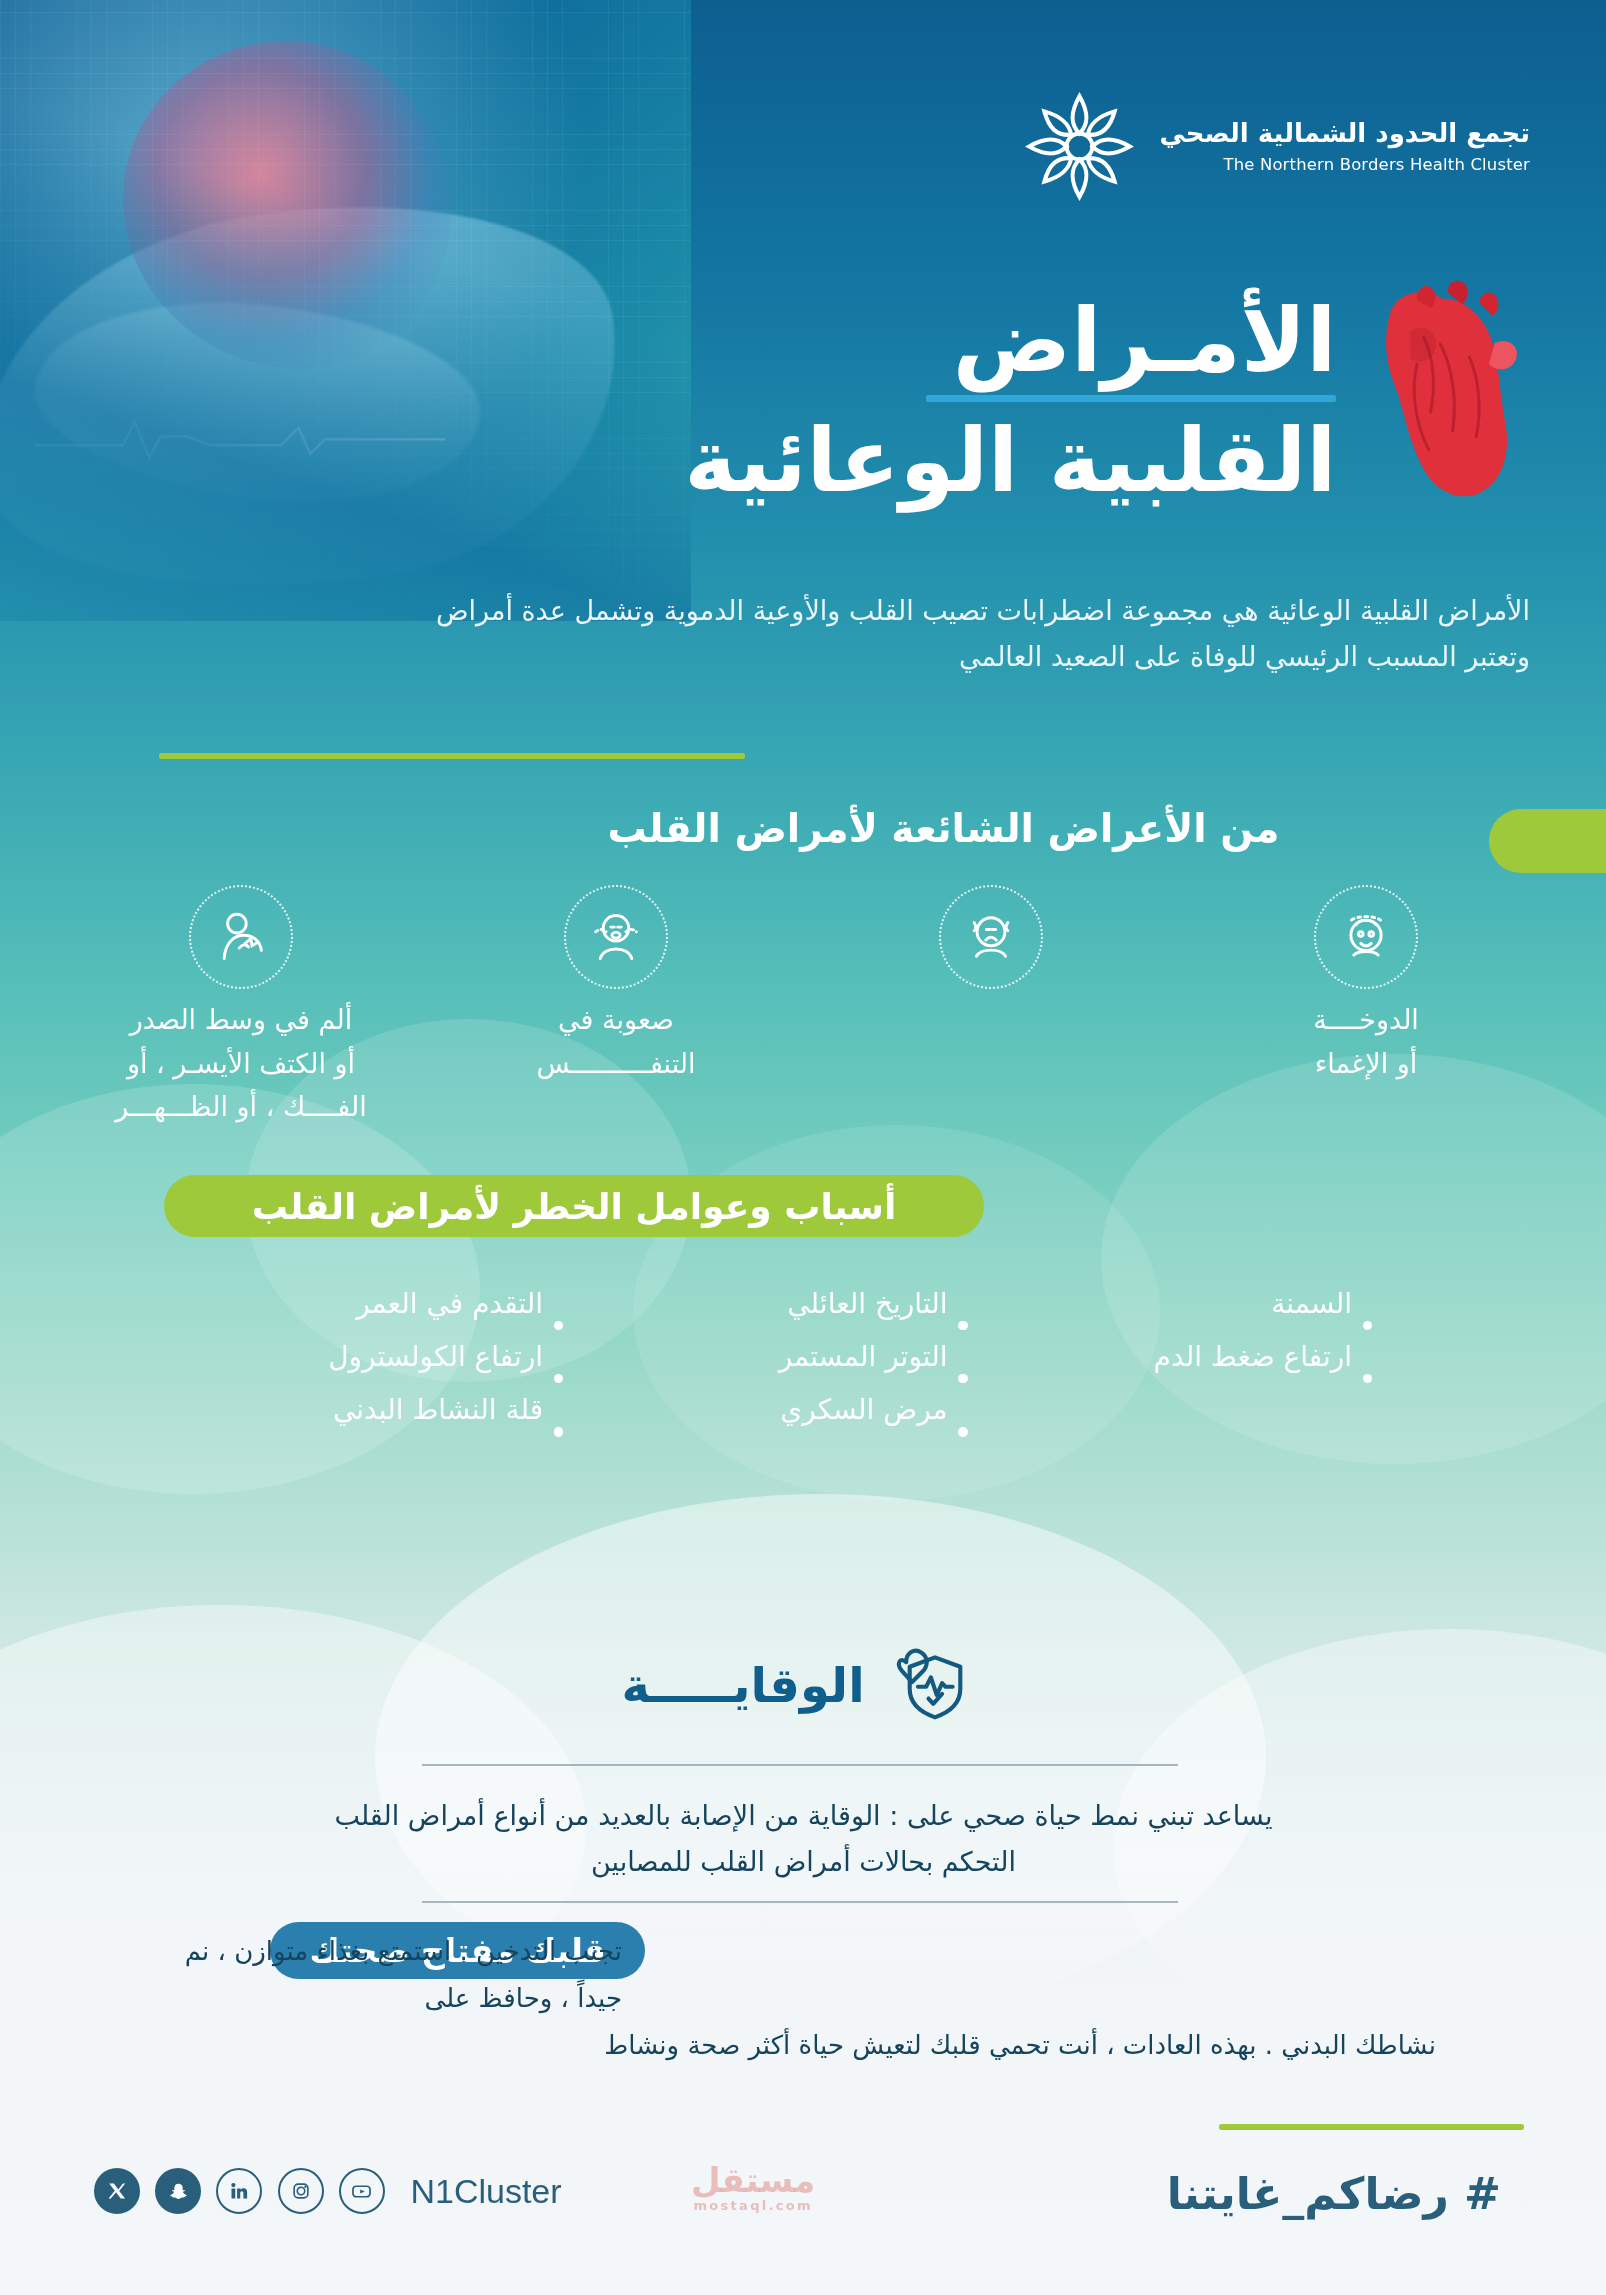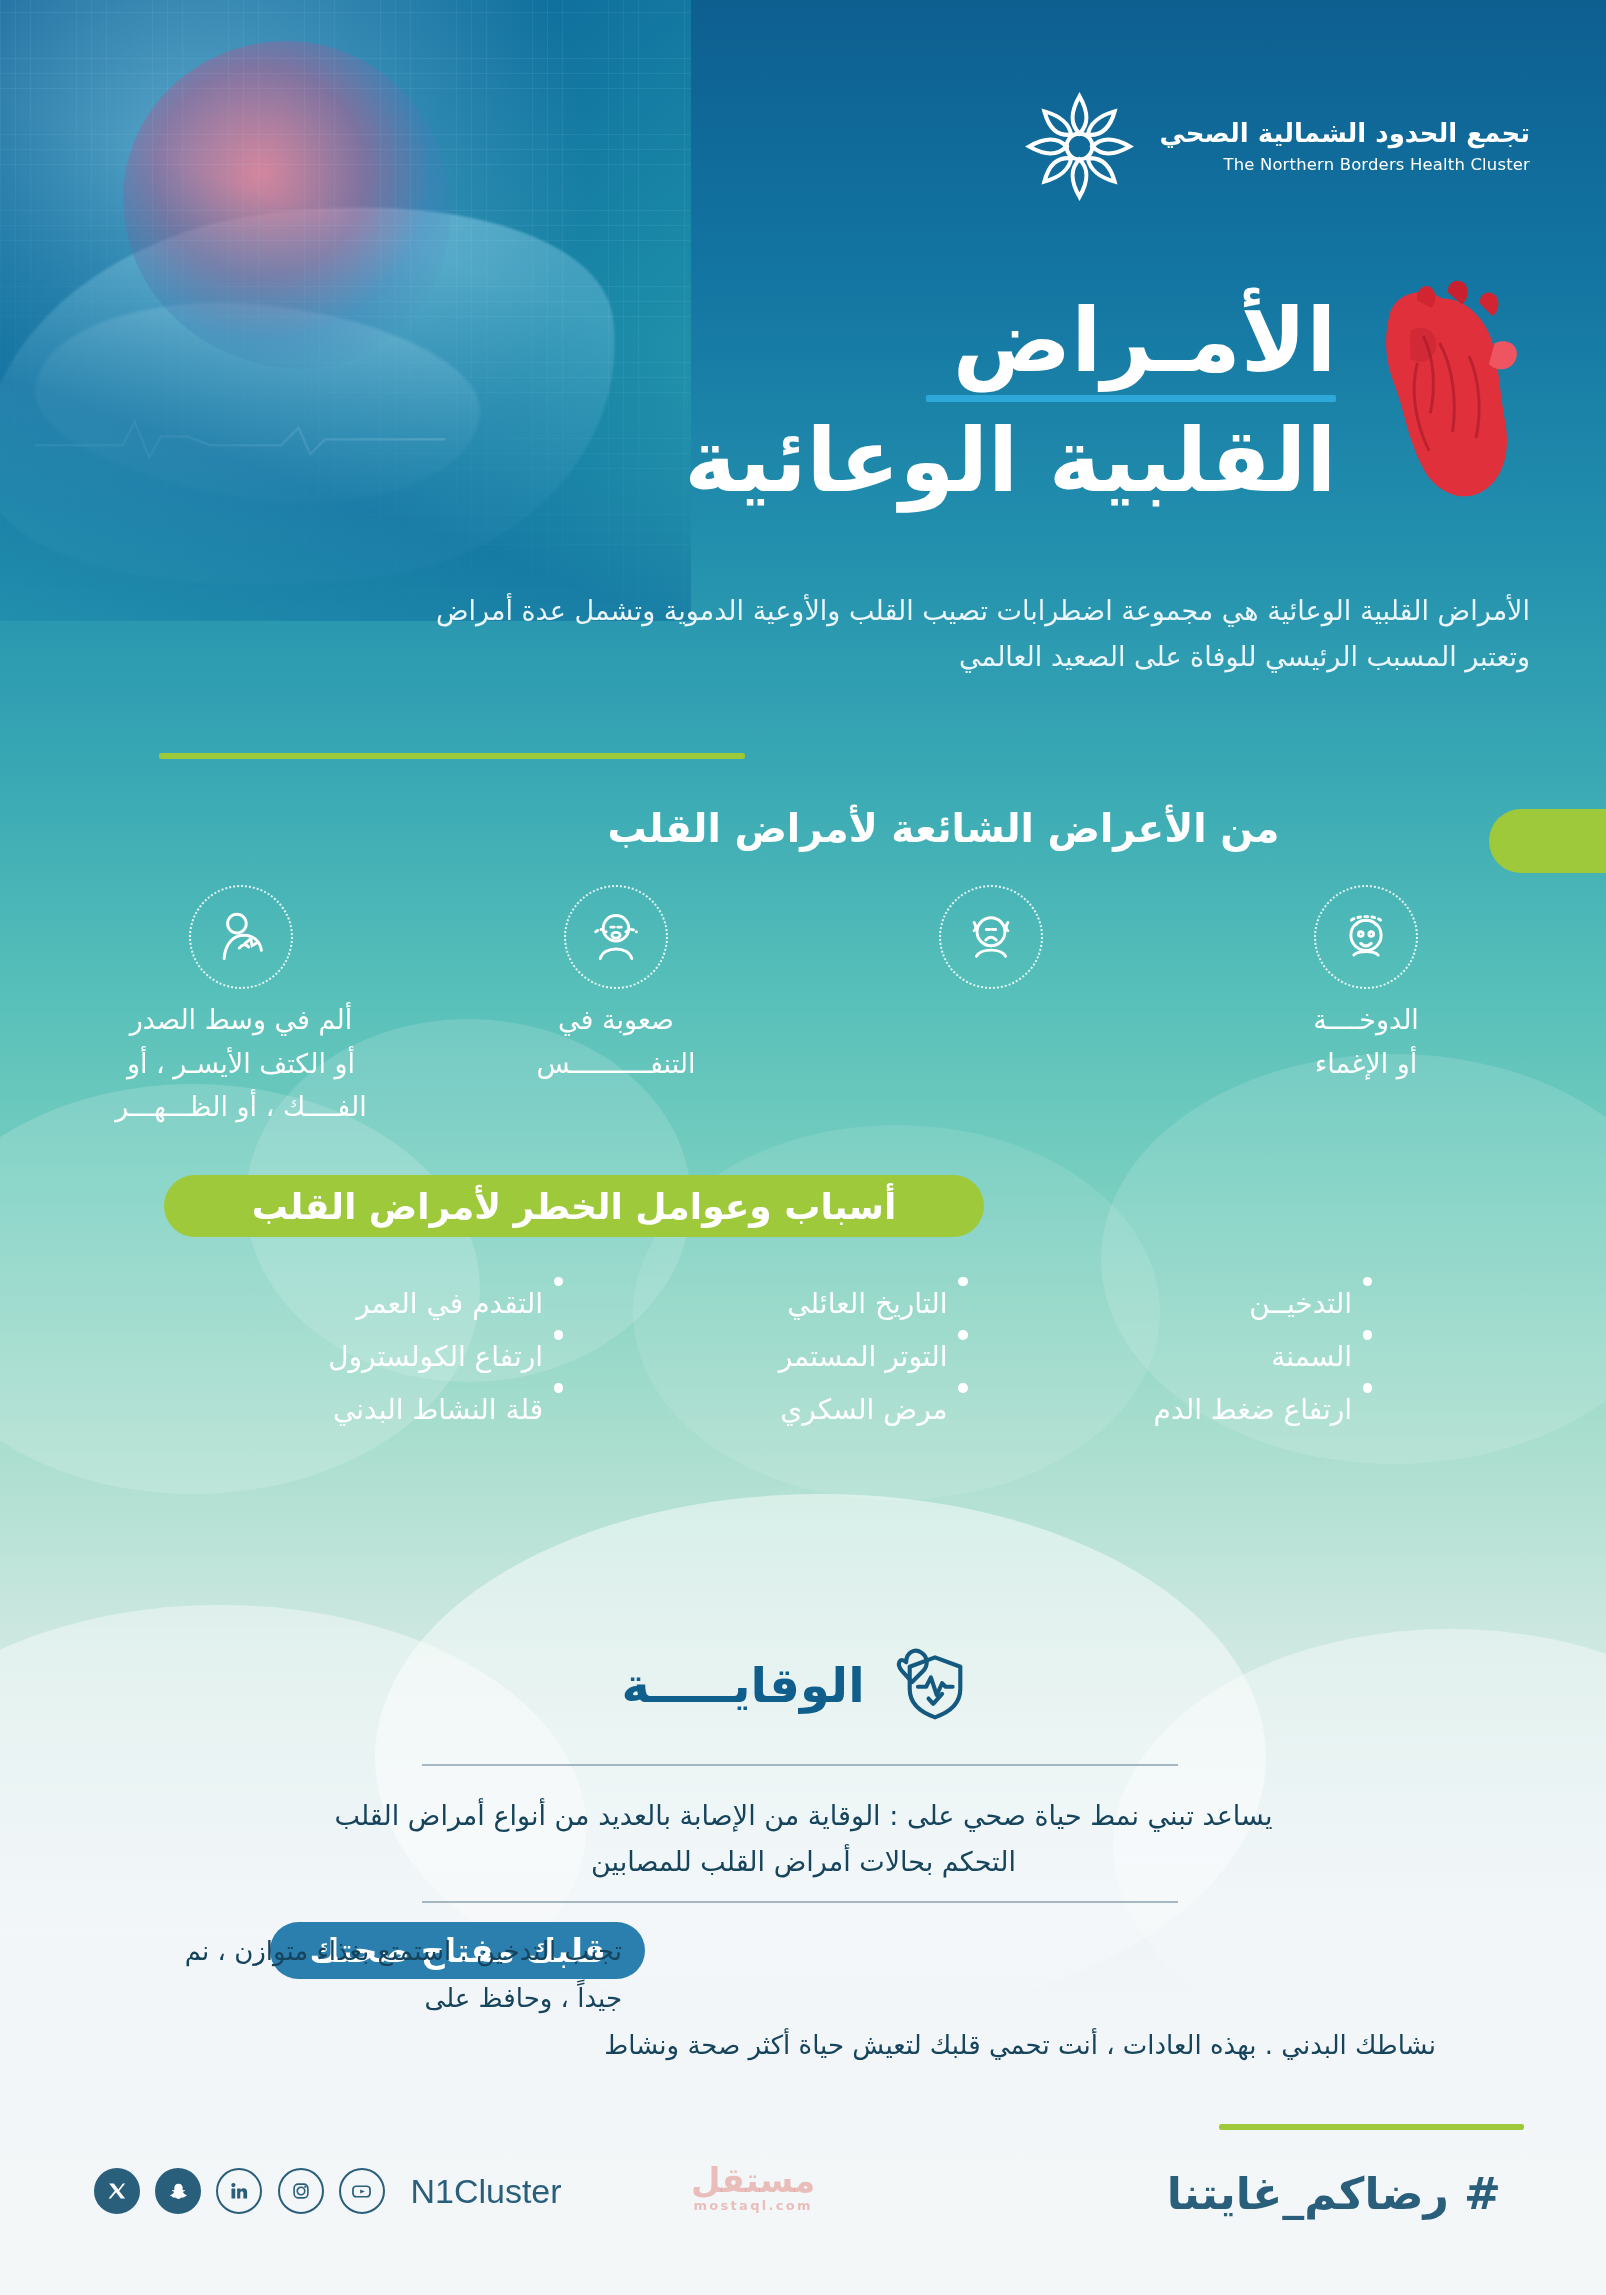--- a/index.html
+++ b/index.html
@@ -265,21 +265,21 @@
     flex-direction: row;
     justify-content: space-between;
   }
   .risk-col { width: 363px; }
   .risk-item {
     color: #ffffff;
     font-size: 28px;
     line-height: 1.9;
     text-align: right;
     display: flex;
-    align-items: flex-start;
+    align-items: flex-end;
     justify-content: flex-start;
     gap: 10.5px;
   }
   .bullet {
     width: 9.4px;
     height: 9.4px;
     background: #ffffff;
     border-radius: 50%;
     flex: none;
   }
@@ -553,24 +553,20 @@
     </div>
 
   </div>
 
   <div class="section-title-2">أسباب وعوامل الخطر لأمراض القلب</div>
 
   <div class="risk-grid">
     <div class="risk-col">
       <div class="risk-item">
           <span class="bullet"></span>
-          <span>التدخيــن</span>
-        </div>
-      <div class="risk-item">
-          <span class="bullet"></span>
           <span>السمنة</span>
         </div>
       <div class="risk-item">
           <span class="bullet"></span>
           <span>ارتفاع ضغط الدم</span>
         </div>
     </div>
     <div class="risk-col">
       <div class="risk-item">
           <span class="bullet"></span>

